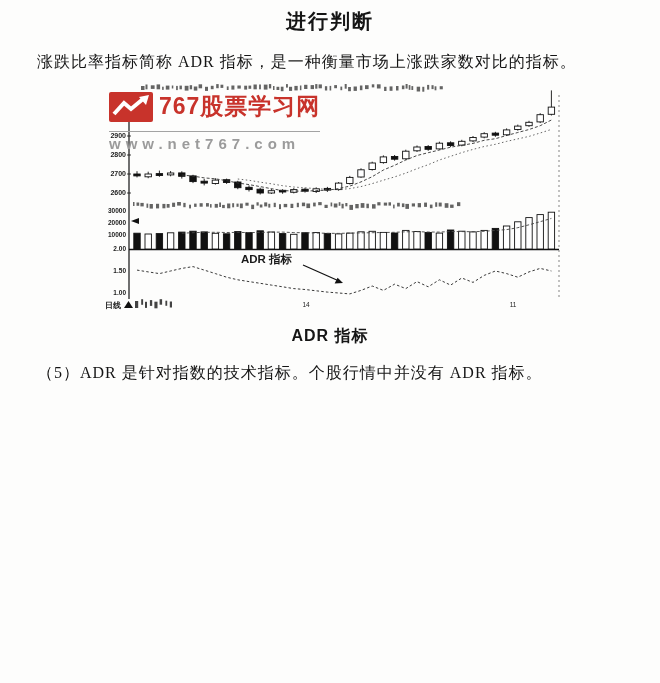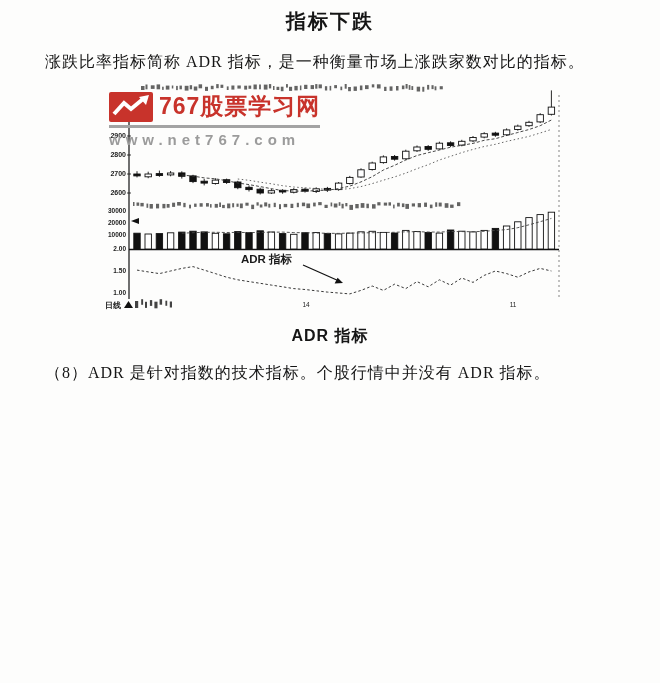--- a/index.html
+++ b/index.html
@@ -8,31 +8,31 @@
     font-family:"Liberation Serif","DejaVu Serif",serif;color:#151515;
   }
   .page{padding:6px 5px 0 5px;}
   .doc-title{
     font-family:"Liberation Sans","DejaVu Sans",sans-serif;
     font-size:20px;font-weight:bold;text-align:center;margin:2px 0 13px 0;
     letter-spacing:2px;
   }
   .body-text{
     font-size:16px;line-height:27px;letter-spacing:1px;
-    text-align:justify;text-indent:2em;margin:8px;
+    text-align:justify;text-indent:2em;margin:0;
   }
   .intro{margin-bottom:6px;}
   .chart-figure{
     position:relative;margin:4px 0 0 86px;width:480px;height:234px;
   }
   .chart-figure svg{display:block;}
   .wm{position:absolute;left:18px;top:10px;}
   .wm-row{
     display:flex;align-items:center;gap:6px;width:max-content;
-    border-bottom:3px solid #a3a3a3;padding-bottom:3px;
+    border-bottom:1px solid #a3a3a3;padding-bottom:9px;
   }
   .wm-logo{
     width:44px;height:30px;background:#c8332b;border-radius:2px;
     display:flex;align-items:center;justify-content:center;flex:0 0 auto;
   }
   .wm-title{
     font-family:"Liberation Sans","DejaVu Sans",sans-serif;
     font-size:23px;font-weight:bold;color:#c8332b;letter-spacing:1px;
     white-space:nowrap;
   }
@@ -44,21 +44,21 @@
     font-family:"Liberation Sans","DejaVu Sans",sans-serif;
     font-size:16px;font-weight:bold;text-align:center;
     margin:11px 0 12px 0;letter-spacing:1px;
   }
 </style>
 </head>
 <body>
 
 <div class="page">
 
-  <h1 class="doc-title">指标下跌</h1>
+  <h1 class="doc-title">进行判断</h1>
 
   <p class="body-text intro">涨跌比率指标简称 ADR 指标，是一种衡量市场上涨跌家数对比的指标。</p>
 
   <figure class="chart-figure">
     <svg id="chart-svg" width="480" height="234" viewBox="0 0 480 234">
         <rect x="50.0" y="5.0" width="3.5" height="4.0" fill="#222" opacity="0.7"></rect>
         <rect x="54.5" y="3.5" width="2.0" height="4.8" fill="#222" opacity="0.7"></rect>
         <rect x="59.8" y="4.3" width="3.8" height="3.6" fill="#222" opacity="0.7"></rect>
         <rect x="65.6" y="3.4" width="3.5" height="4.9" fill="#222" opacity="0.7"></rect>
         <rect x="71.1" y="5.7" width="1.6" height="3.2" fill="#222" opacity="0.7"></rect>
@@ -348,15 +348,15 @@
           </svg>
         </span>
         <span class="wm-title">767股票学习网</span>
       </div>
       <div class="wm-url">www.net767.com</div>
     </div>
   </figure>
 
   <div class="chart-caption">ADR 指标</div>
 
-  <p class="body-text">（8）ADR 是针对指数的技术指标。个股行情中并没有 ADR 指标。</p>
+  <p class="body-text">（5）ADR 是针对指数的技术指标。个股行情中并没有 ADR 指标。</p>
 
 </div>
 
 </body></html>

